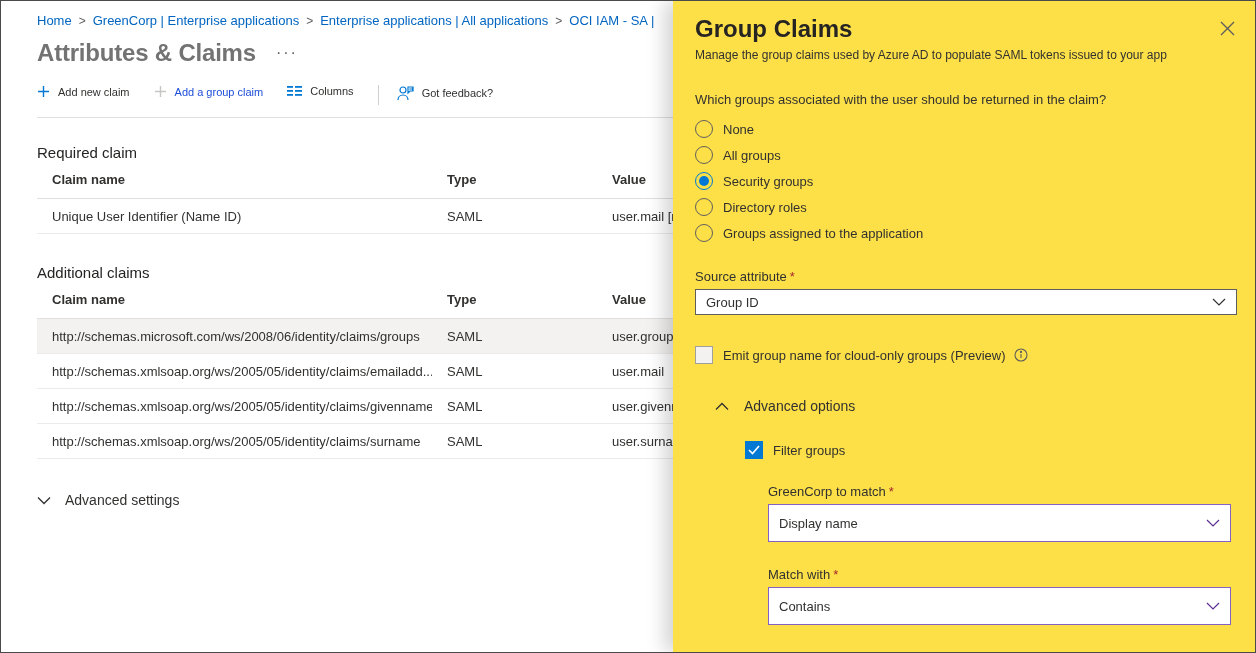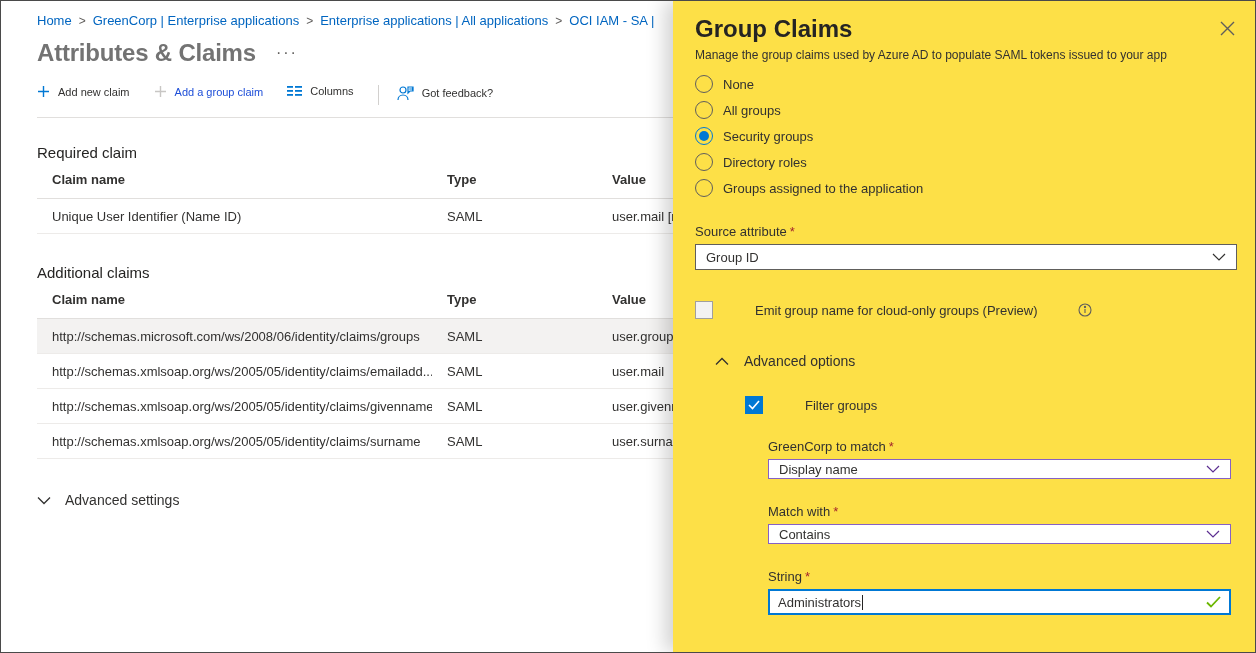--- a/index.html
+++ b/index.html
@@ -66,24 +66,24 @@
 
   .field-label { font-size:13px; }
   .req { color:#a4262c; margin-left:3px; }
 
   .src-label { margin-top:23px; }
   .select {
     margin-top:5px; height:26px; border:1px solid #605e5c; display:flex; align-items:center;
     padding:0 10px; font-size:13px; cursor:pointer; background:#fff; justify-content:space-between;
   }
   .select .chev { color:#323130; display:flex; }
-  .select.purple { border-color:#8661c5; height:20px; }
+  .select.purple { border-color:#8661c5; height:38px; }
   .select.purple .chev { color:#5c2e91; }
 
-  .check-row { display:flex; align-items:center; cursor:pointer;gap:32px; }
+  .check-row { display:flex; align-items:center; cursor:pointer; }
   .checkbox { width:18px; height:18px; border:1px solid #a19f9d; background:#f3f2f1; flex:0 0 auto; }
   .checkbox.checked { background:#0078d4; border-color:#0078d4; display:flex; align-items:center; justify-content:center; }
   .check-row .cb-label { margin-left:10px; font-size:13px; }
   .emit-row { margin-top:31px; }
   .info-ic { margin-left:8px; display:flex; }
 
   .adv-options { margin-top:34px; margin-left:20px; display:flex; align-items:center; font-size:14px; cursor:pointer; }
   .adv-options .chev { margin-right:15px; display:flex; }
 
   .filter-row { margin-top:27px; margin-left:50px; }
@@ -222,20 +222,21 @@
     <div class="panel-head">
       <div class="panel-title">Group Claims</div>
       <div class="close-btn">
         <svg width="15" height="15" viewBox="0 0 15 15" stroke="#605e5c" stroke-width="1.4">
             <path d="M1 1l13 13M14 1L1 14"></path>
           </svg>
       </div>
     </div>
     <div class="panel-sub">Manage the group claims used by Azure AD to populate SAML tokens issued to your app</div>
 
+    <div class="question">Which groups associated with the user should be returned in the claim?</div>
 
     <div class="radio-group">
       <div class="radio-row">
         <span class="radio"></span>
         <span class="radio-label">None</span>
       </div>
       <div class="radio-row">
         <span class="radio"></span>
         <span class="radio-label">All groups</span>
       </div>

